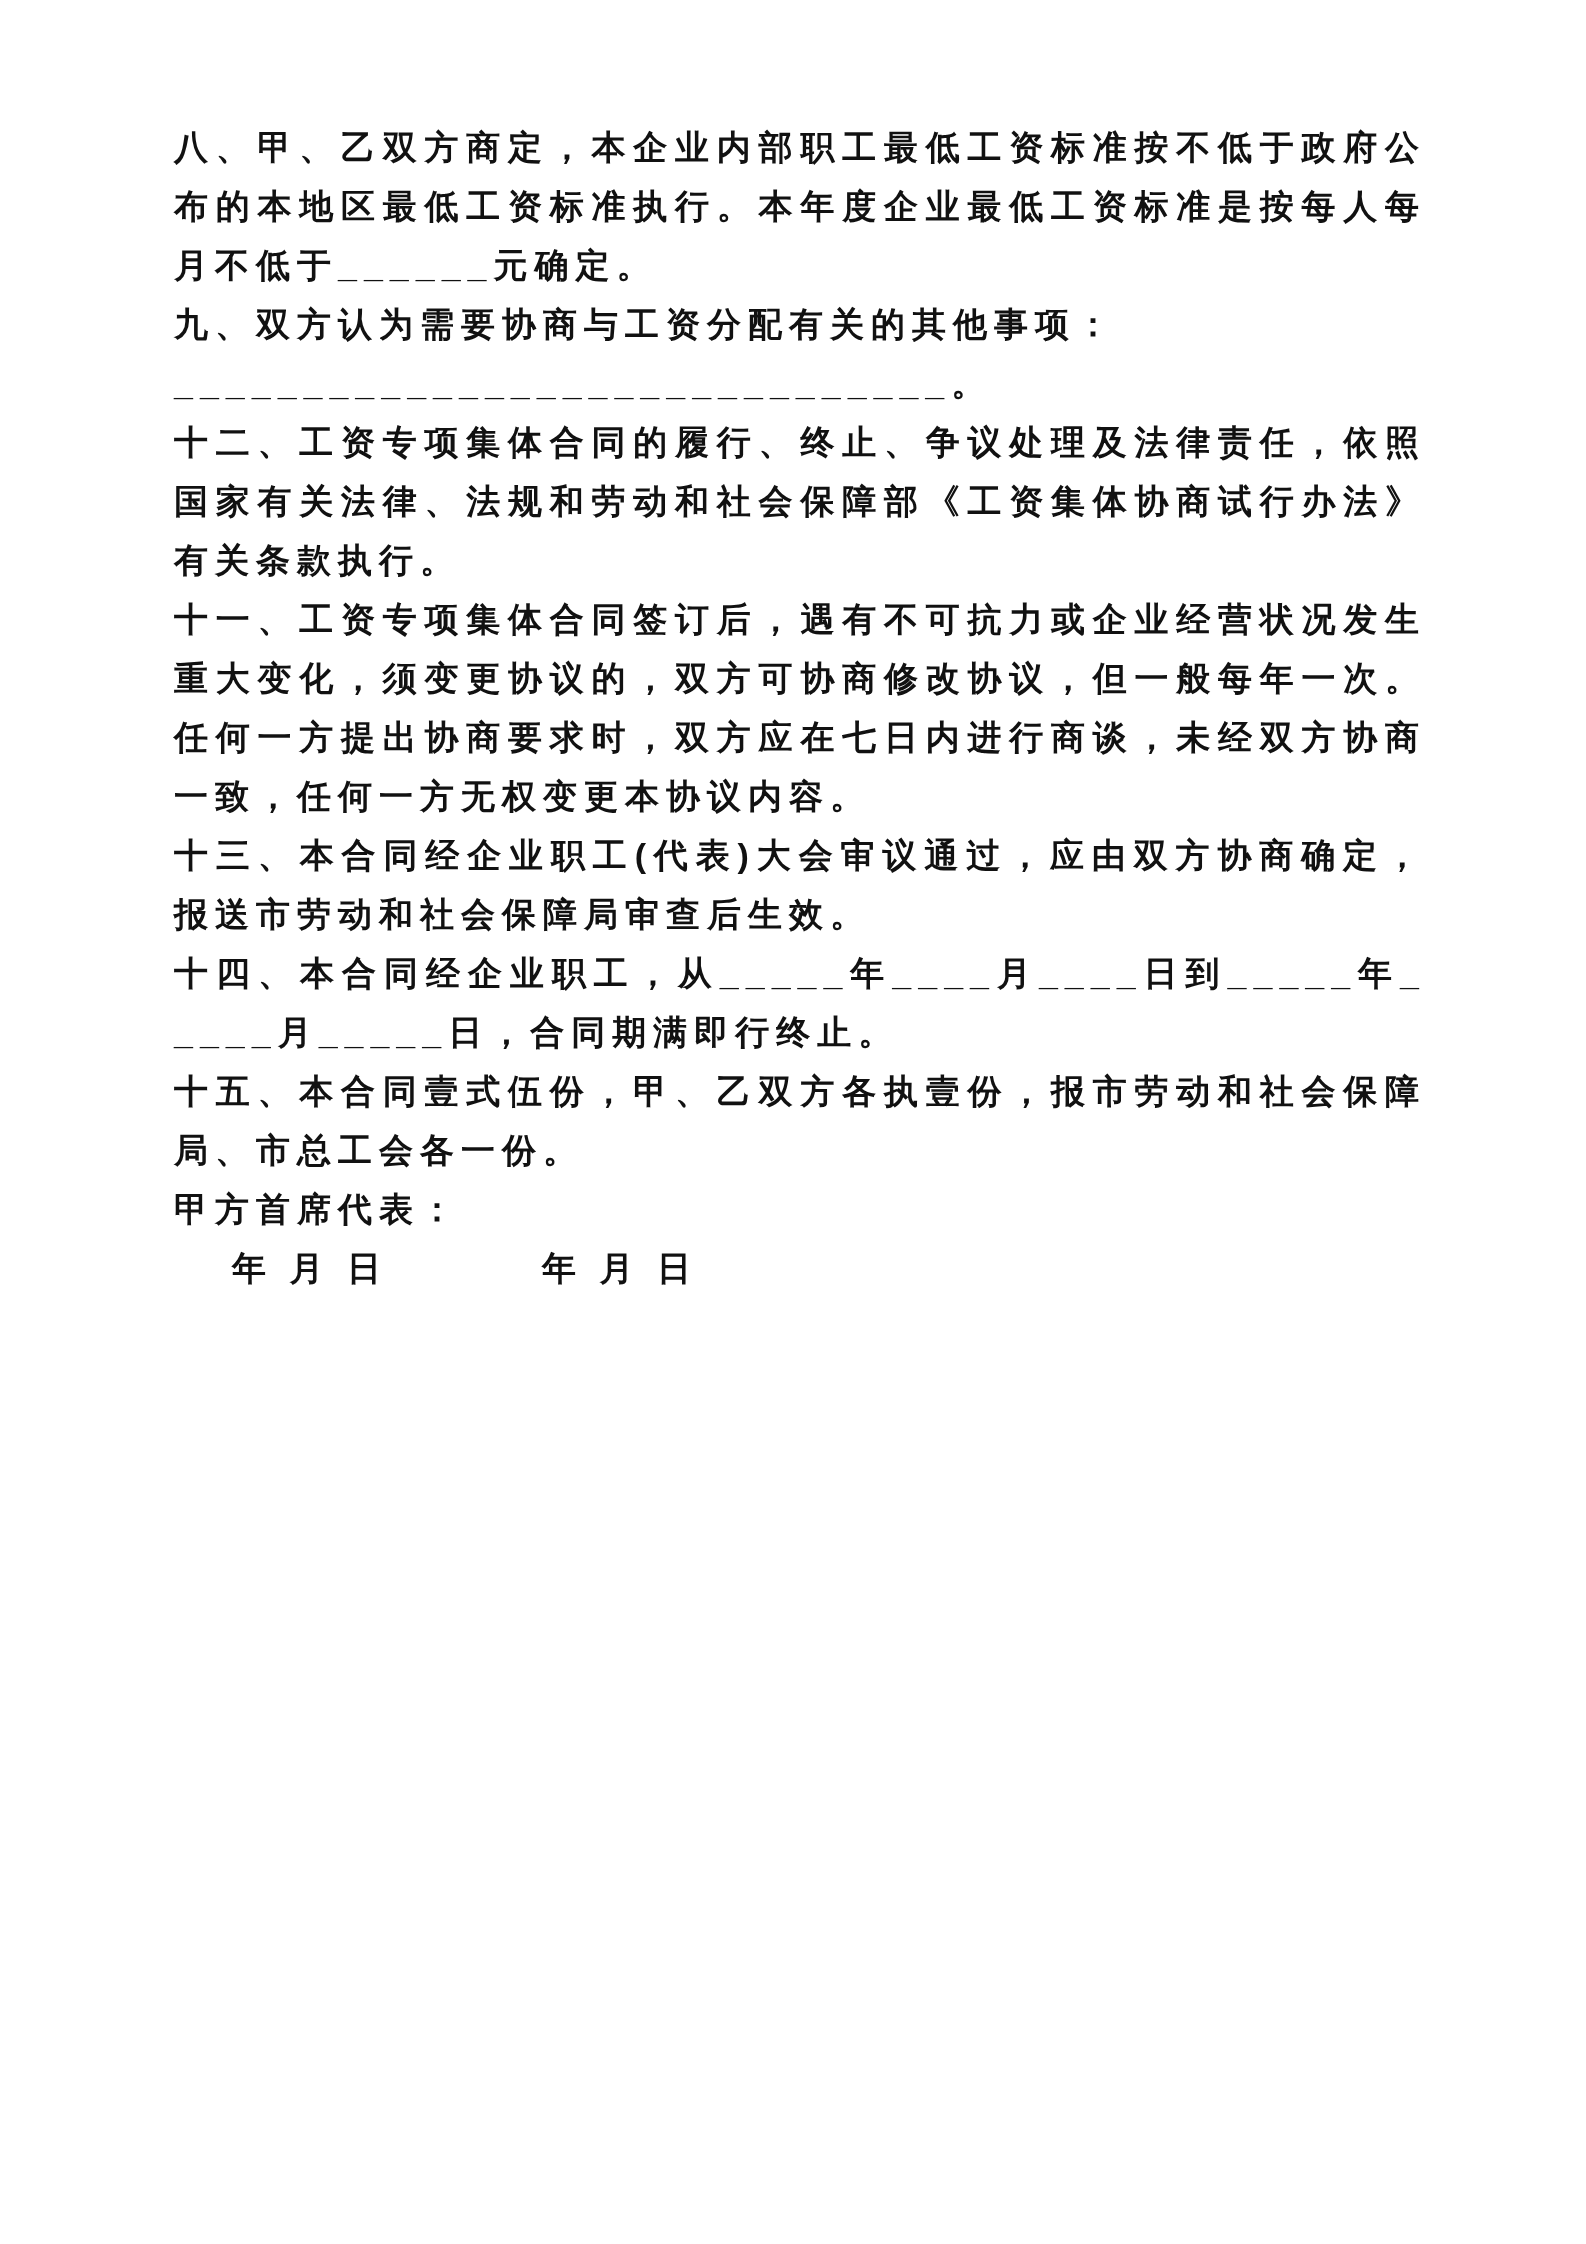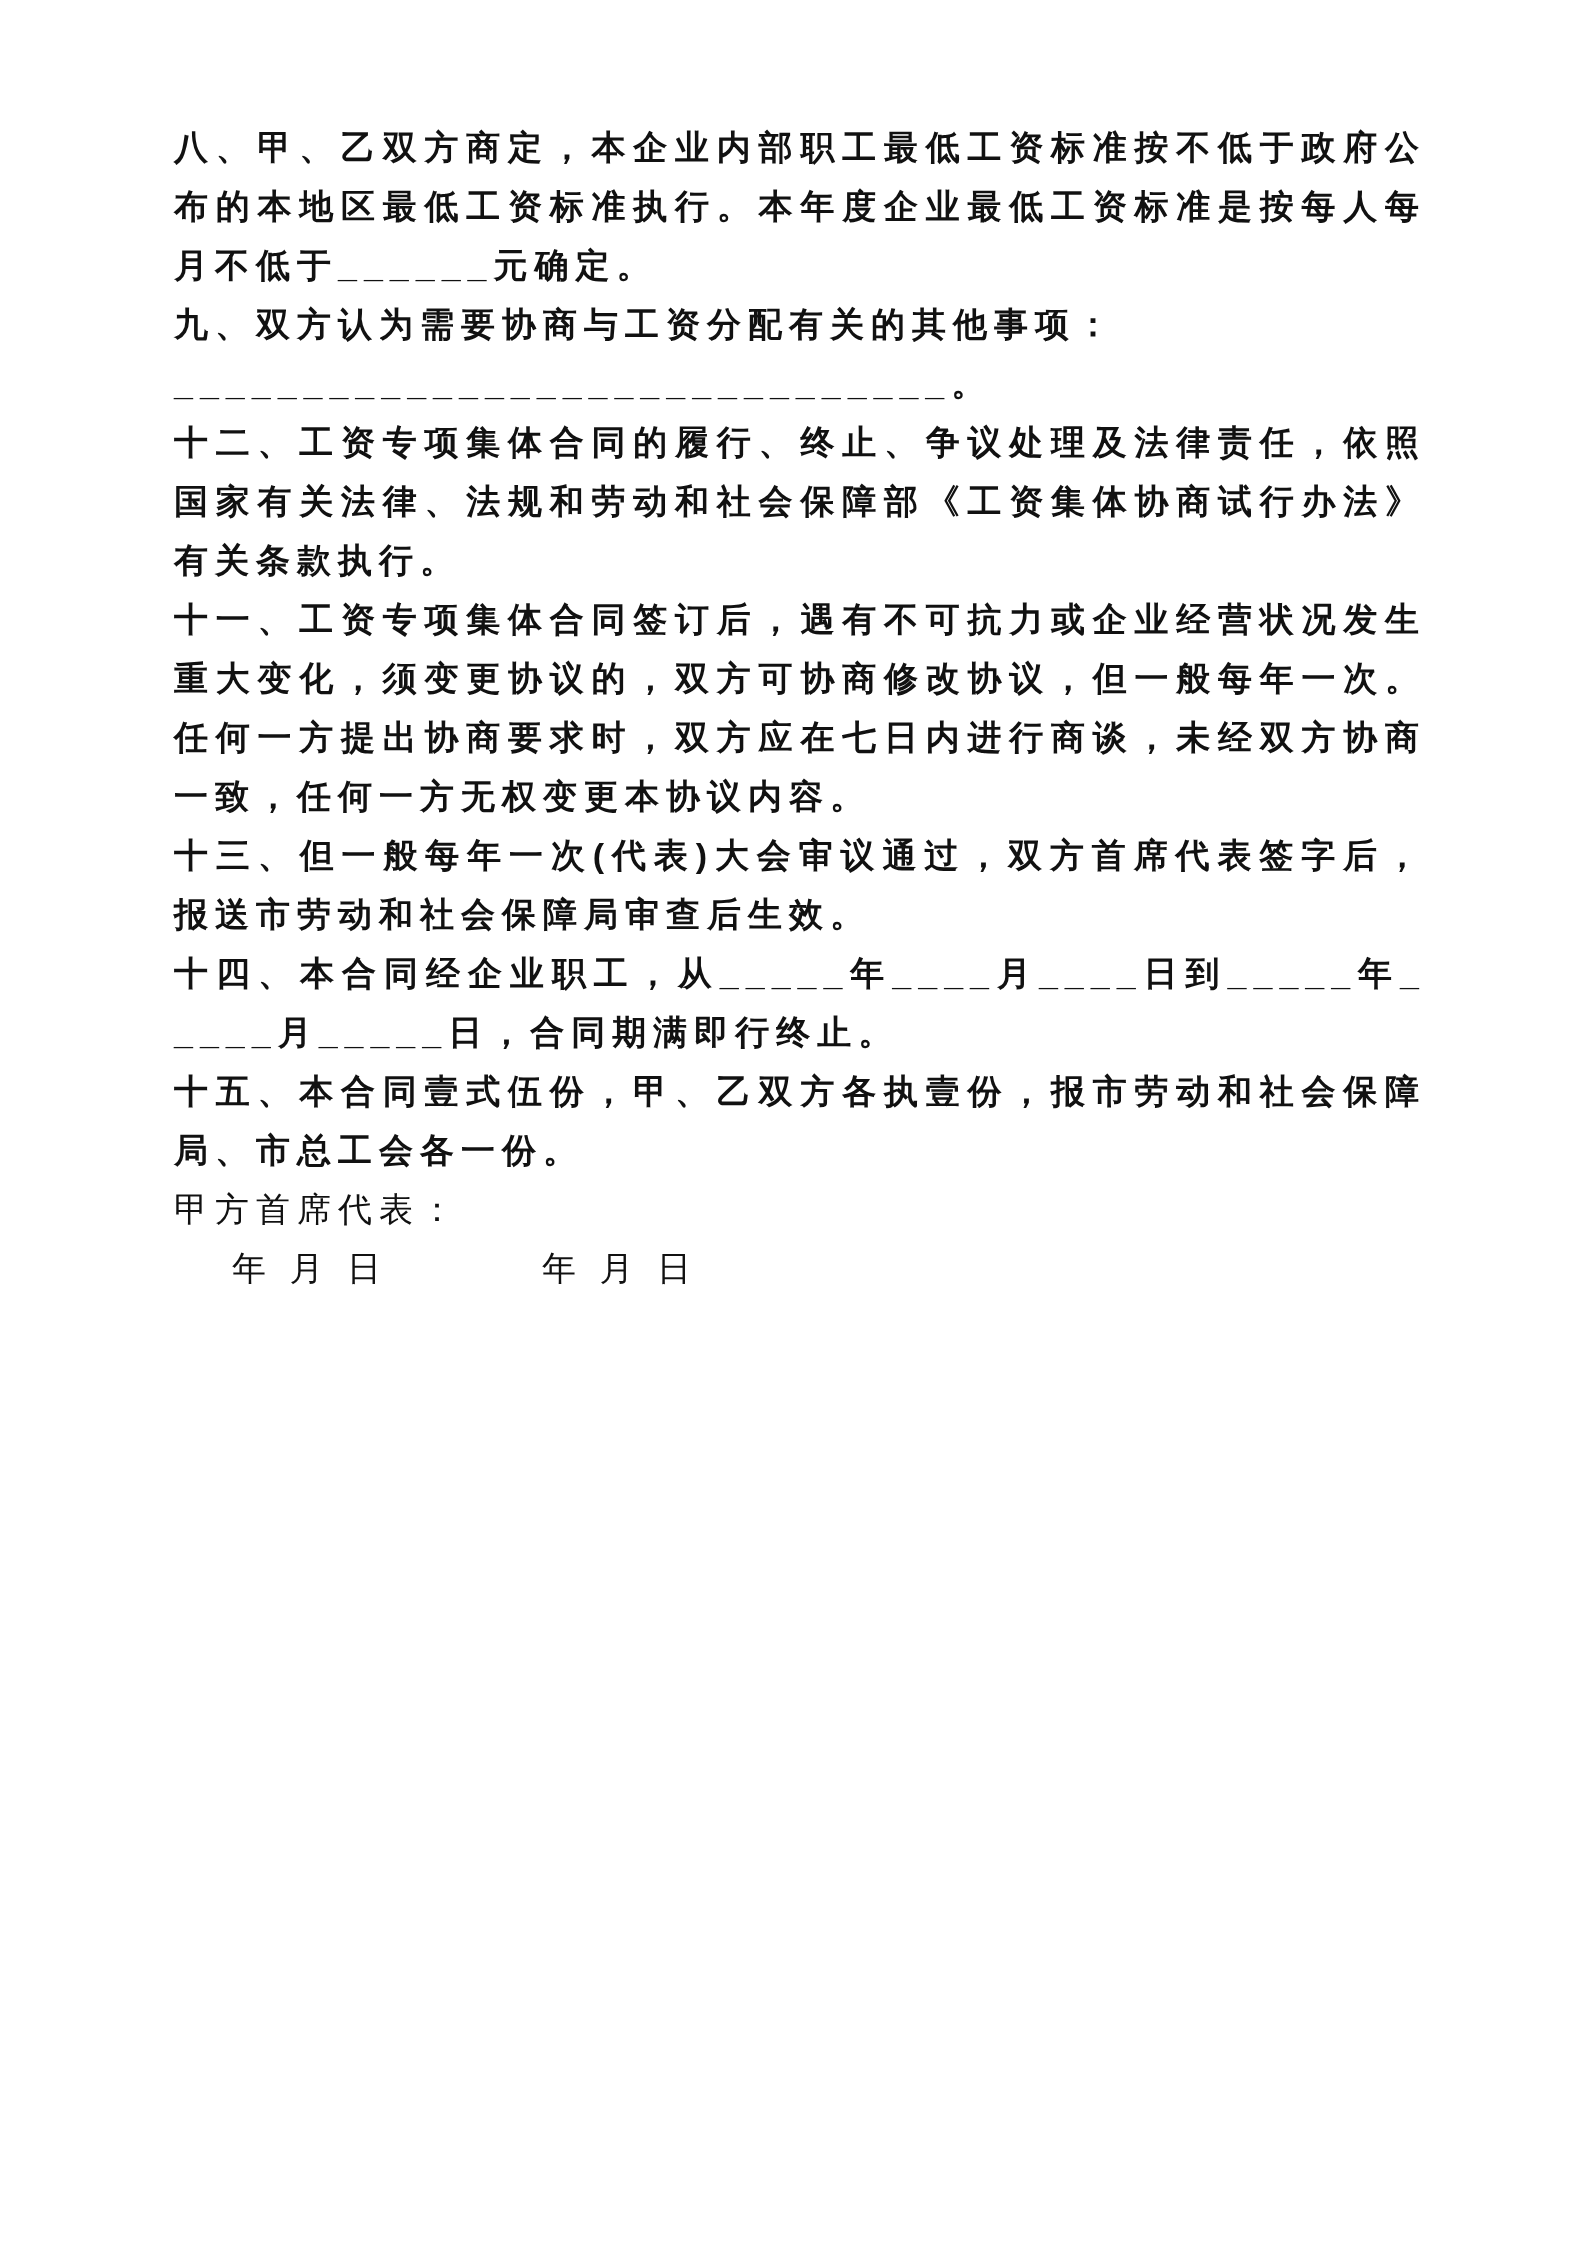--- a/index.html
+++ b/index.html
@@ -36,42 +36,42 @@
     color: #111111;
     letter-spacing: 7px;
     text-align: justify;
     word-break: break-all;
   }
   .sig-row, .date-row {
     position: relative;
     height: 59px;
     font-size: 34px;
     line-height: 59px;
-    font-weight: 400;
+    font-weight: 700;
     color: #111111;
     letter-spacing: 7px;
     white-space: pre;
   }
   .sig-row .sig-a   { position: absolute; left: 0; top: 0; }
   .sig-row .sig-b   { position: absolute; left: 323px; top: 0; }
   .date-row .date-a { position: absolute; left: 58px; top: 0; }
   .date-row .date-b { position: absolute; left: 368px; top: 0; }
 </style>
 </head>
 <body>
 
 <div class="page">
   <div class="body-text">
 
     <p class="para">八、甲、乙双方商定，本企业内部职工最低工资标准按不低于政府公布的本地区最低工资标准执行。本年度企业最低工资标准是按每人每月不低于______元确定。</p>
     <p class="para">九、双方认为需要协商与工资分配有关的其他事项：</p>
     <p class="para">______________________________。</p>
     <p class="para">十二、工资专项集体合同的履行、终止、争议处理及法律责任，依照国家有关法律、法规和劳动和社会保障部《工资集体协商试行办法》有关条款执行。</p>
     <p class="para">十一、工资专项集体合同签订后，遇有不可抗力或企业经营状况发生重大变化，须变更协议的，双方可协商修改协议，但一般每年一次。任何一方提出协商要求时，双方应在七日内进行商谈，未经双方协商一致，任何一方无权变更本协议内容。</p>
-    <p class="para">十三、但一般每年一次(代表)大会审议通过，双方首席代表签字后，报送市劳动和社会保障局审查后生效。</p>
+    <p class="para">十三、本合同经企业职工(代表)大会审议通过，应由双方协商确定，报送市劳动和社会保障局审查后生效。</p>
     <p class="para">十四、本合同经企业职工，从_____年____月____日到_____年_____月_____日，合同期满即行终止。</p>
     <p class="para">十五、本合同壹式伍份，甲、乙双方各执壹份，报市劳动和社会保障局、市总工会各一份。</p>
 
     <div class="sig-row">
       <span class="sig-a">甲方首席代表：</span>
     </div>
 
     <div class="date-row">
       <span class="date-a">年 月 日</span>
       <span class="date-b">年 月 日</span>

